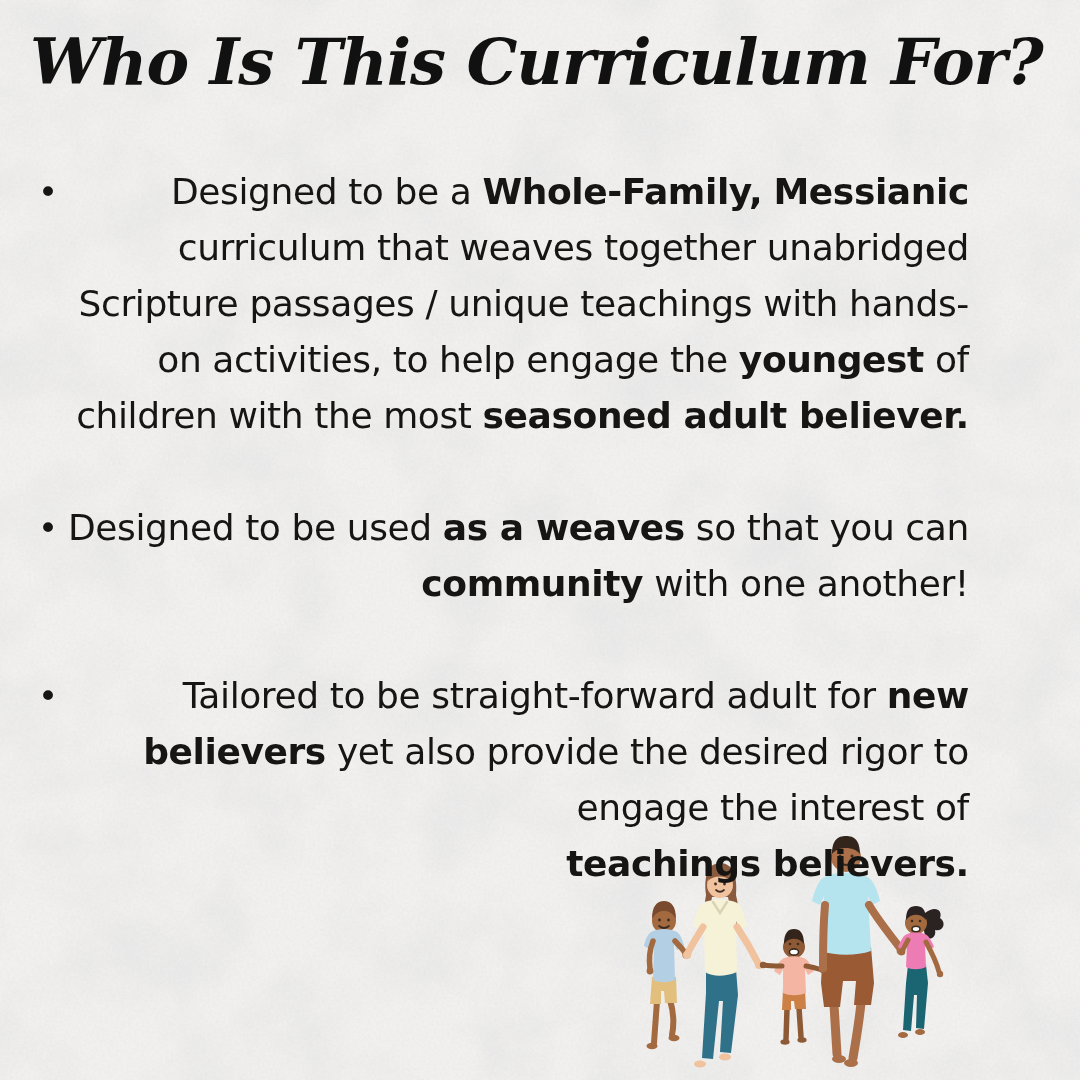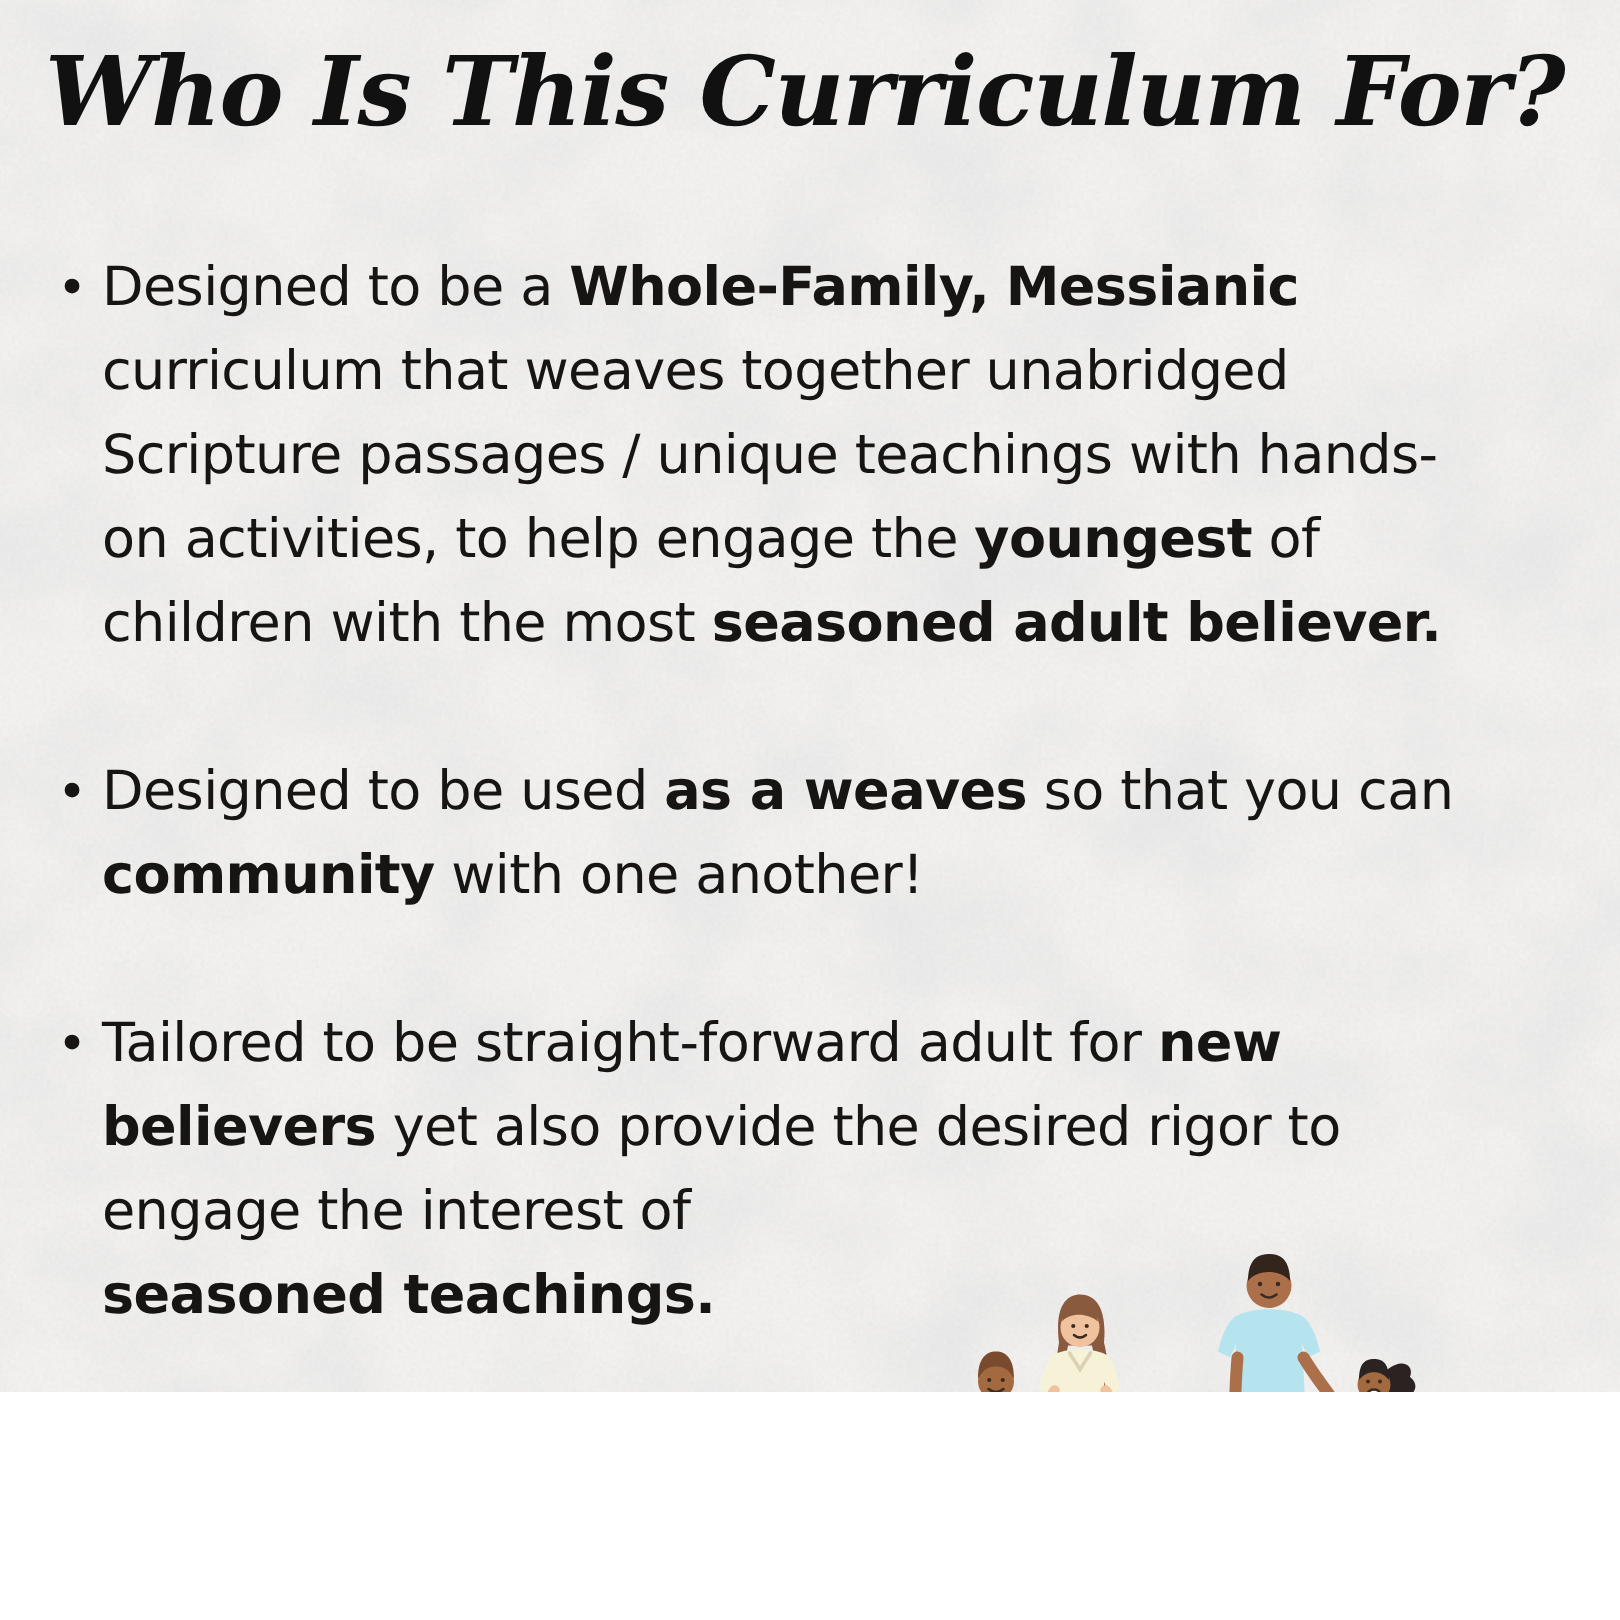--- a/index.html
+++ b/index.html
@@ -1,38 +1,38 @@
 <!DOCTYPE html>
 <html style="--bg: #f2f1ef; --blotch: #c7c7c9; --title: #111111; --text: #161514; --face: #3a2b20;"><head>
 <meta charset="utf-8">
 <style>
   html,body{margin:0;padding:0;background:#ffffff;}
   .canvas{
     position:relative;
-    width:1080px;height:928px;
+    width:1080px;height:1080px;
     overflow:hidden;
     background:var(--bg,#f2f1ef);
     font-family:"DejaVu Sans",sans-serif;
   }
   .bg-texture{position:absolute;left:0;top:0;z-index:0;}
   .page-title{
     position:absolute;left:30px;top:22px;z-index:2;margin:0;
     font-family:"DejaVu Serif",serif;
     font-style:italic;font-weight:bold;
     font-size:64px;line-height:1.25;letter-spacing:-1px;
     color:var(--title,#111);
     white-space:nowrap;
   }
   .bullet-list{position:absolute;left:38px;top:164px;z-index:2;}
   .bullet{display:flex;align-items:flex-start;margin:0 0 56px 0;}
   .marker{
     width:30px;flex:0 0 30px;
     font-size:34px;line-height:56px;color:var(--text,#161514);
   }
-  .lines{flex:1;}
+  .lines{flex:1;text-align:right;}
   .lines .line{
     font-size:36px;line-height:56px;letter-spacing:-0.4px;
     color:var(--text,#161514);white-space:nowrap;
   }
   .lines .line span.b{font-weight:bold;}
   .family{position:absolute;left:628px;top:833px;z-index:1;}
   .limb{fill:none;stroke-linecap:round;}
   .face-dot{fill:var(--face,#3a2b20);}
   .face-line{stroke:var(--face,#3a2b20);fill:none;stroke-width:1.7;stroke-linecap:round;}
   .mouth{fill:#ffffff;stroke:var(--face,#3a2b20);stroke-width:1.6;}
@@ -78,21 +78,21 @@
           <div class="line"><span>Designed to be used </span><span class="b">as a weaves</span><span> so that you can</span></div>
           <div class="line"><span class="b">community</span><span> with one another!</span></div>
         </div>
     </div>
     <div class="bullet">
       <div class="marker">•</div>
       <div class="lines">
           <div class="line"><span>Tailored to be straight-forward adult for </span><span class="b">new</span></div>
           <div class="line"><span class="b">believers</span><span> yet also provide the desired rigor to</span></div>
           <div class="line"><span>engage the interest of</span></div>
-          <div class="line"><span class="b">seasoned teachings.</span></div>
+          <div class="line"><span class="b">teachings believers.</span></div>
         </div>
     </div>
   </div>
 
   <svg class="family" width="382" height="250" viewBox="0 0 382 250">
 
     <g>
       <g fill="#a3693f">
           <circle cx="36" cy="88" r="12"></circle>
         </g>

